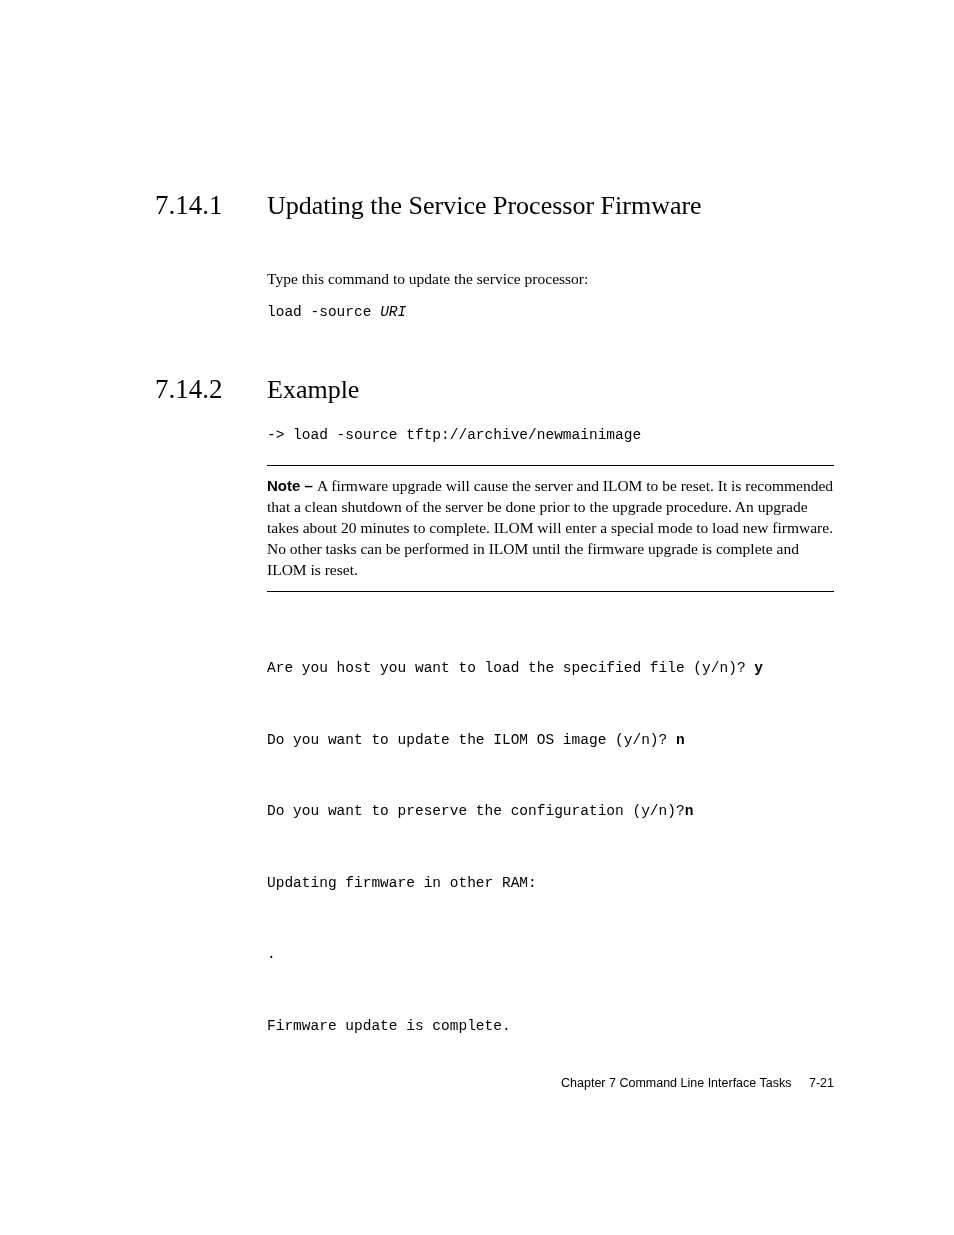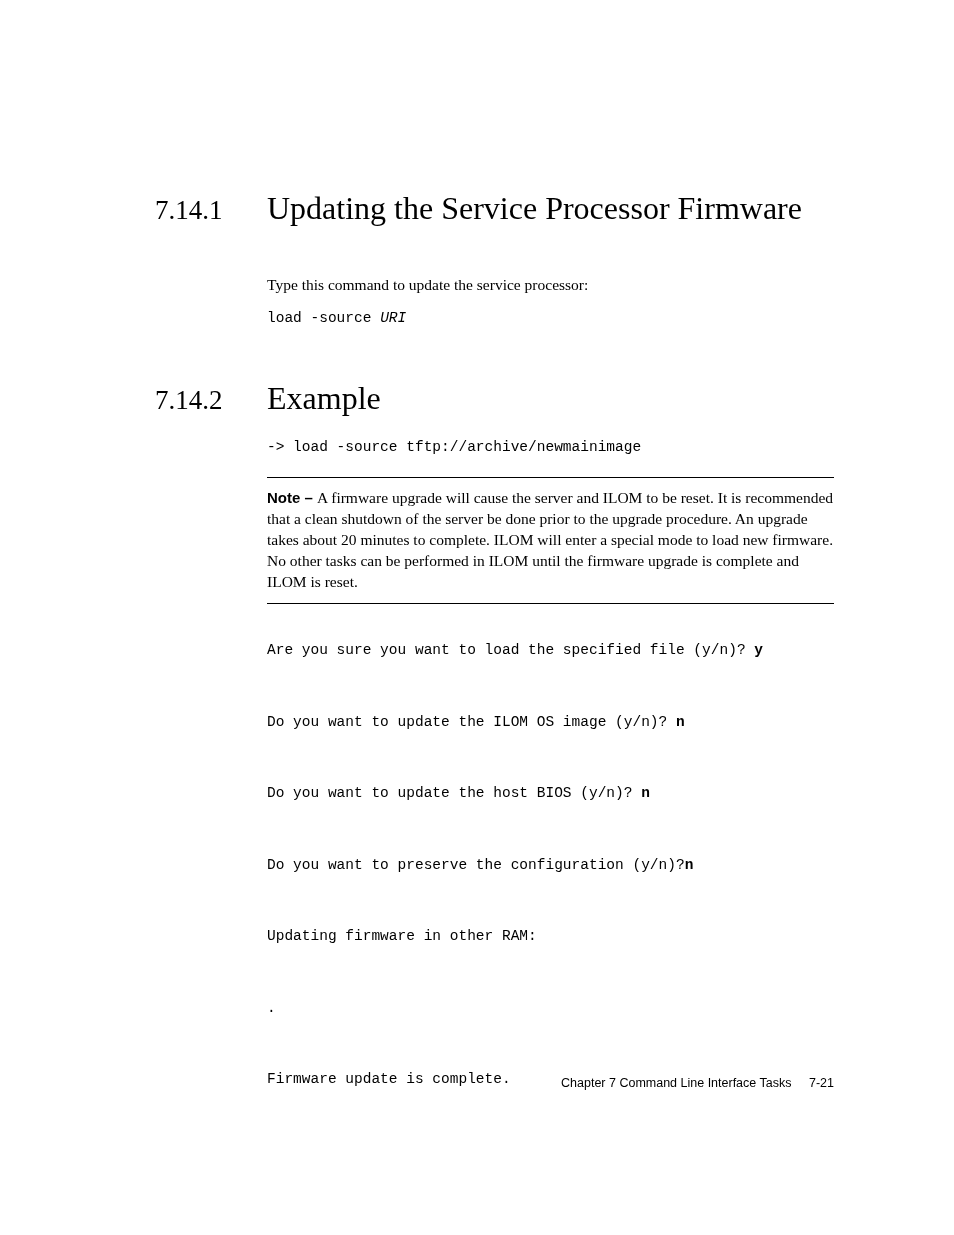--- a/index.html
+++ b/index.html
@@ -20,21 +20,21 @@
     align-items: baseline;
     margin-bottom: 18px;
   }
   .section-number {
     width: 112px;
     font-size: 27px;
     font-weight: 400;
     flex-shrink: 0;
   }
   .section-title {
-    font-size: 32px;
+    font-size: 26px;
     font-weight: 400;
   }
   .body-indent {
     margin-left: 112px;
   }
   .intro-text {
     font-size: 15.5px;
     margin-bottom: 14px;
     line-height: 1.35;
     margin-top: 48px;
@@ -52,20 +52,21 @@
   }
   .example-cmd {
     font-family: "Courier New", Courier, monospace;
     font-size: 14.5px;
     margin-bottom: 22px;
   }
   .note-box {
     border-top: 1.5px solid #000;
     border-bottom: 1.5px solid #000;
     padding: 10px 0 10px 0;
+    margin-bottom: 30px;
     font-size: 15.5px;
     line-height: 1.35;
   }
   .note-label {
     font-weight: bold;
     font-family: Arial, Helvetica, sans-serif;
     font-size: 15px;
   }
   .terminal {
     font-family: "Courier New", Courier, monospace;
@@ -127,23 +128,22 @@
   <div class="body-indent">
     <div class="example-cmd">
       <span>-&gt; </span><span class="cmd-bold">load -source tftp://archive/newmainimage</span>
     </div>
 
     <div class="note-box">
       <span class="note-label">Note – </span><span>A firmware upgrade will cause the server and ILOM to be reset. It is recommended that a clean shutdown of the server be done prior to the upgrade procedure. An upgrade takes about 20 minutes to complete. ILOM will enter a special mode to load new firmware. No other tasks can be performed in ILOM until the firmware upgrade is complete and ILOM is reset.</span>
     </div>
 
     <div class="terminal">
-      <div class="terminal-line"><span>Are you sure you want to load the specified file (y/n)? </span><span class="bold-answer">y</span></div>
+      <div class="terminal-line"><span>Are you host you want to load the specified file (y/n)? </span><span class="bold-answer">y</span></div>
       <div class="terminal-line"><span>Do you want to update the ILOM OS image (y/n)? </span><span class="bold-answer">n</span></div>
-      <div class="terminal-line"><span>Do you want to update the host BIOS (y/n)? </span><span class="bold-answer">n</span></div>
       <div class="terminal-line"><span>Do you want to preserve the configuration (y/n)?</span><span class="bold-answer">n</span></div>
       <div class="terminal-line">Updating firmware in other RAM:</div>
       <div class="terminal-line">.</div>
       <div class="terminal-line">Firmware update is complete.</div>
     </div>
   </div>
 
 </div>
 
 <div class="footer">

